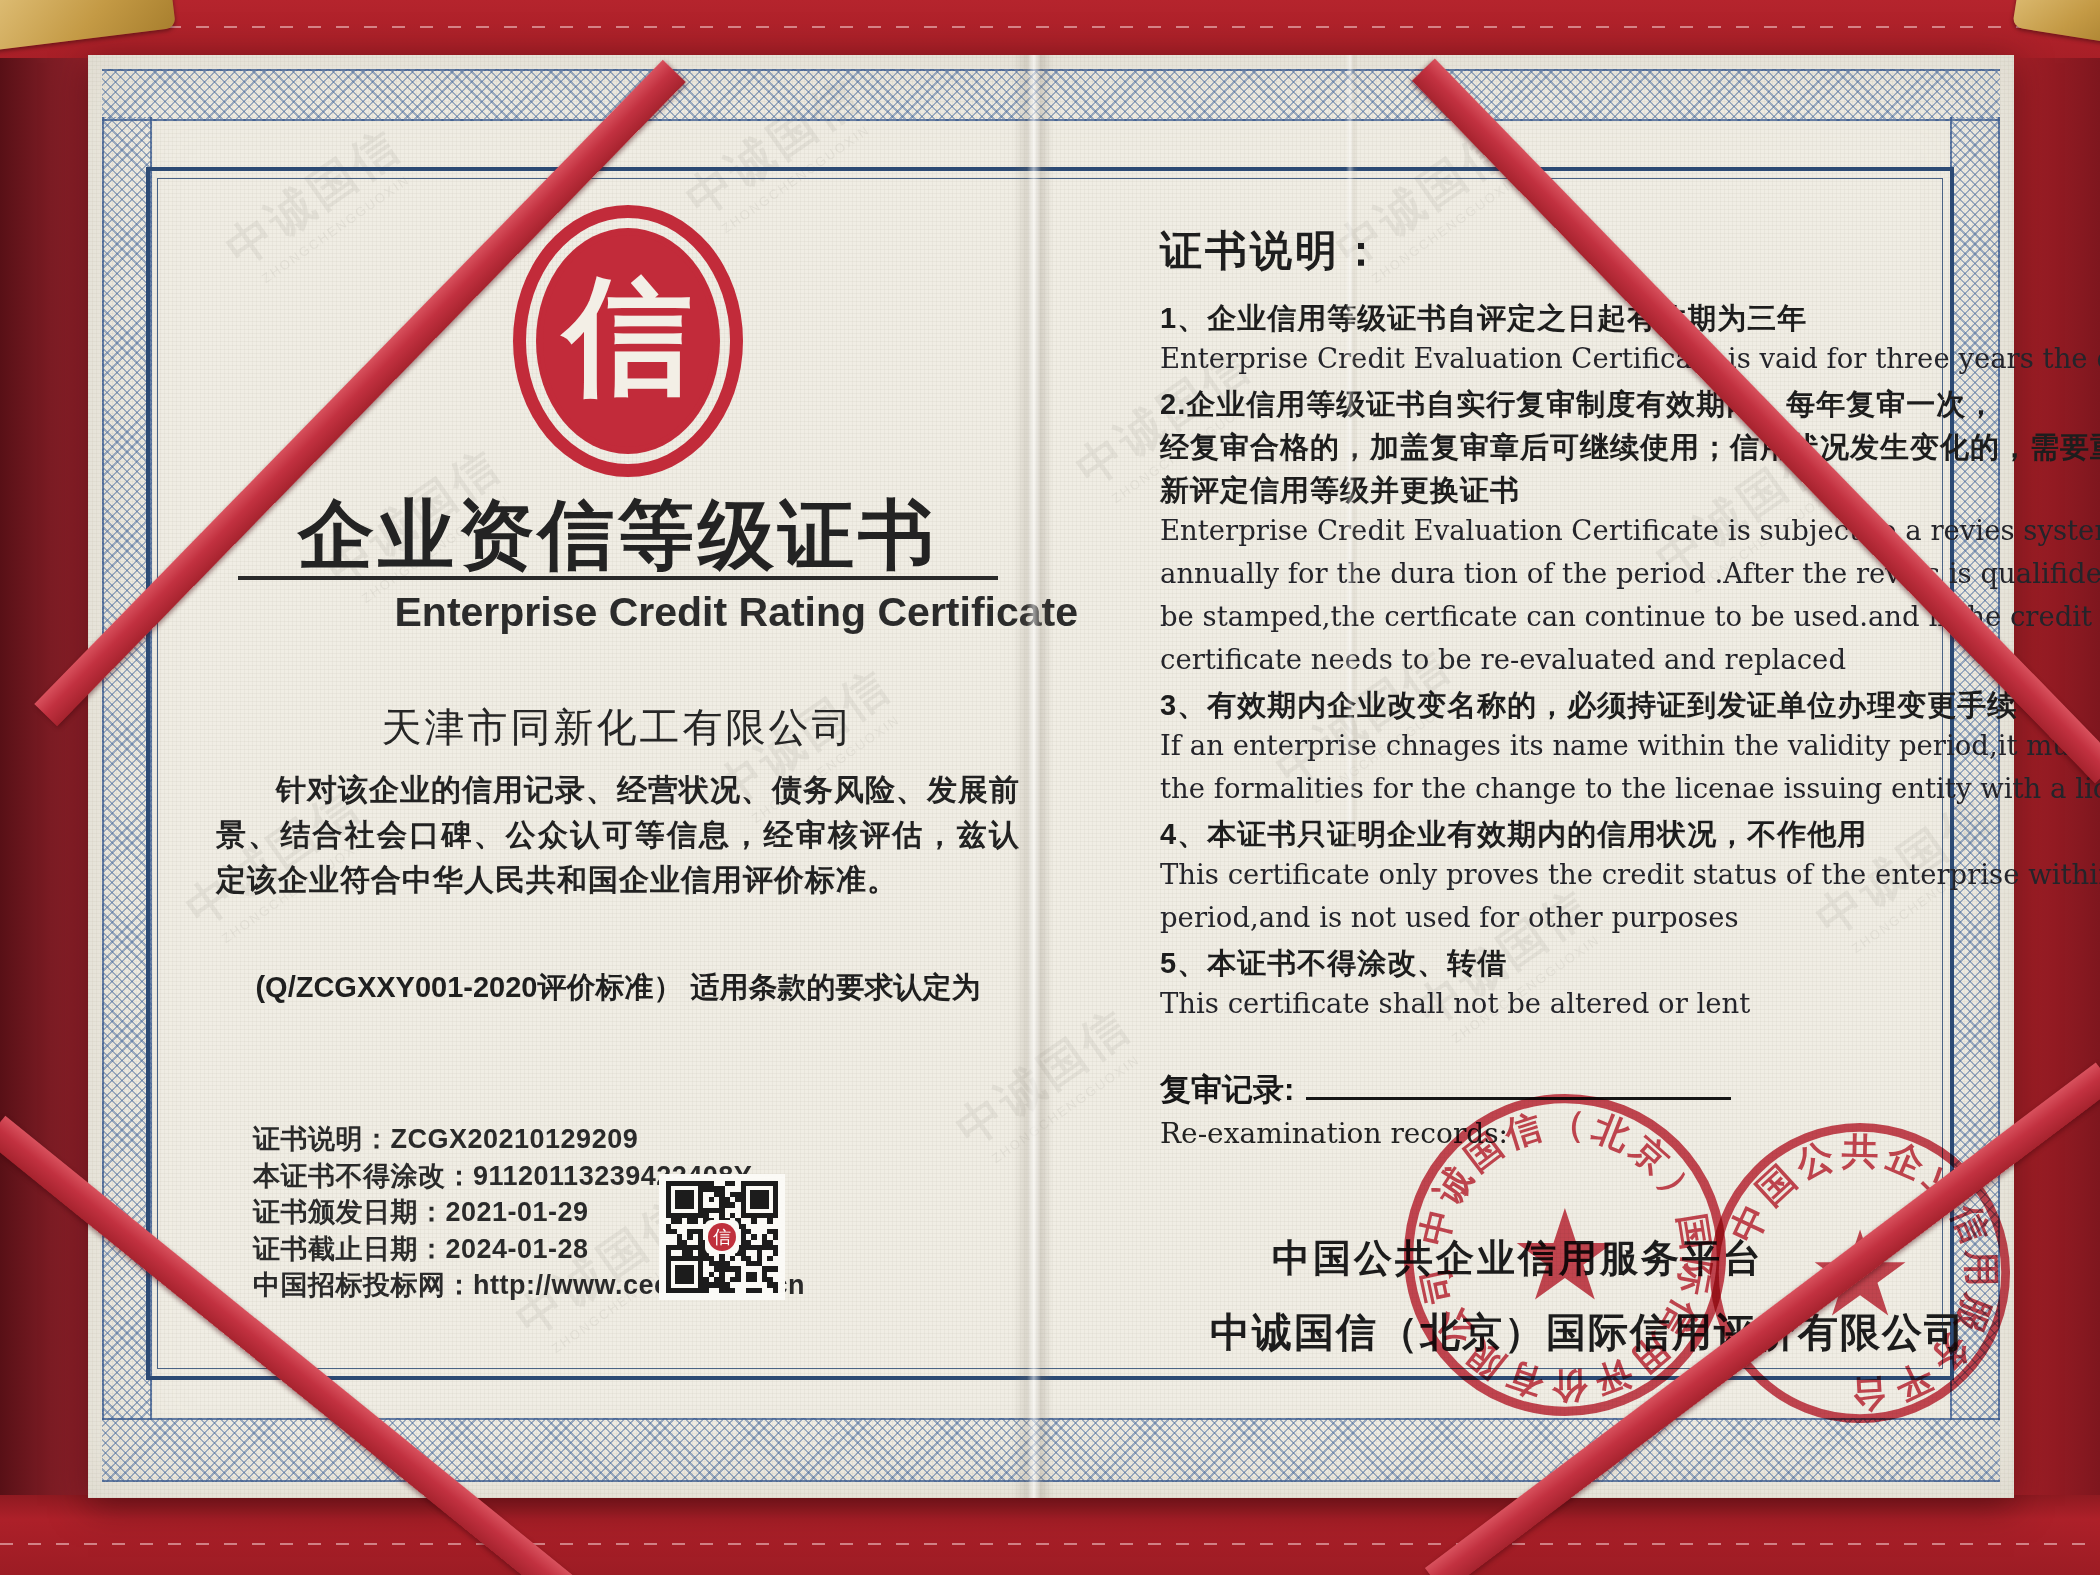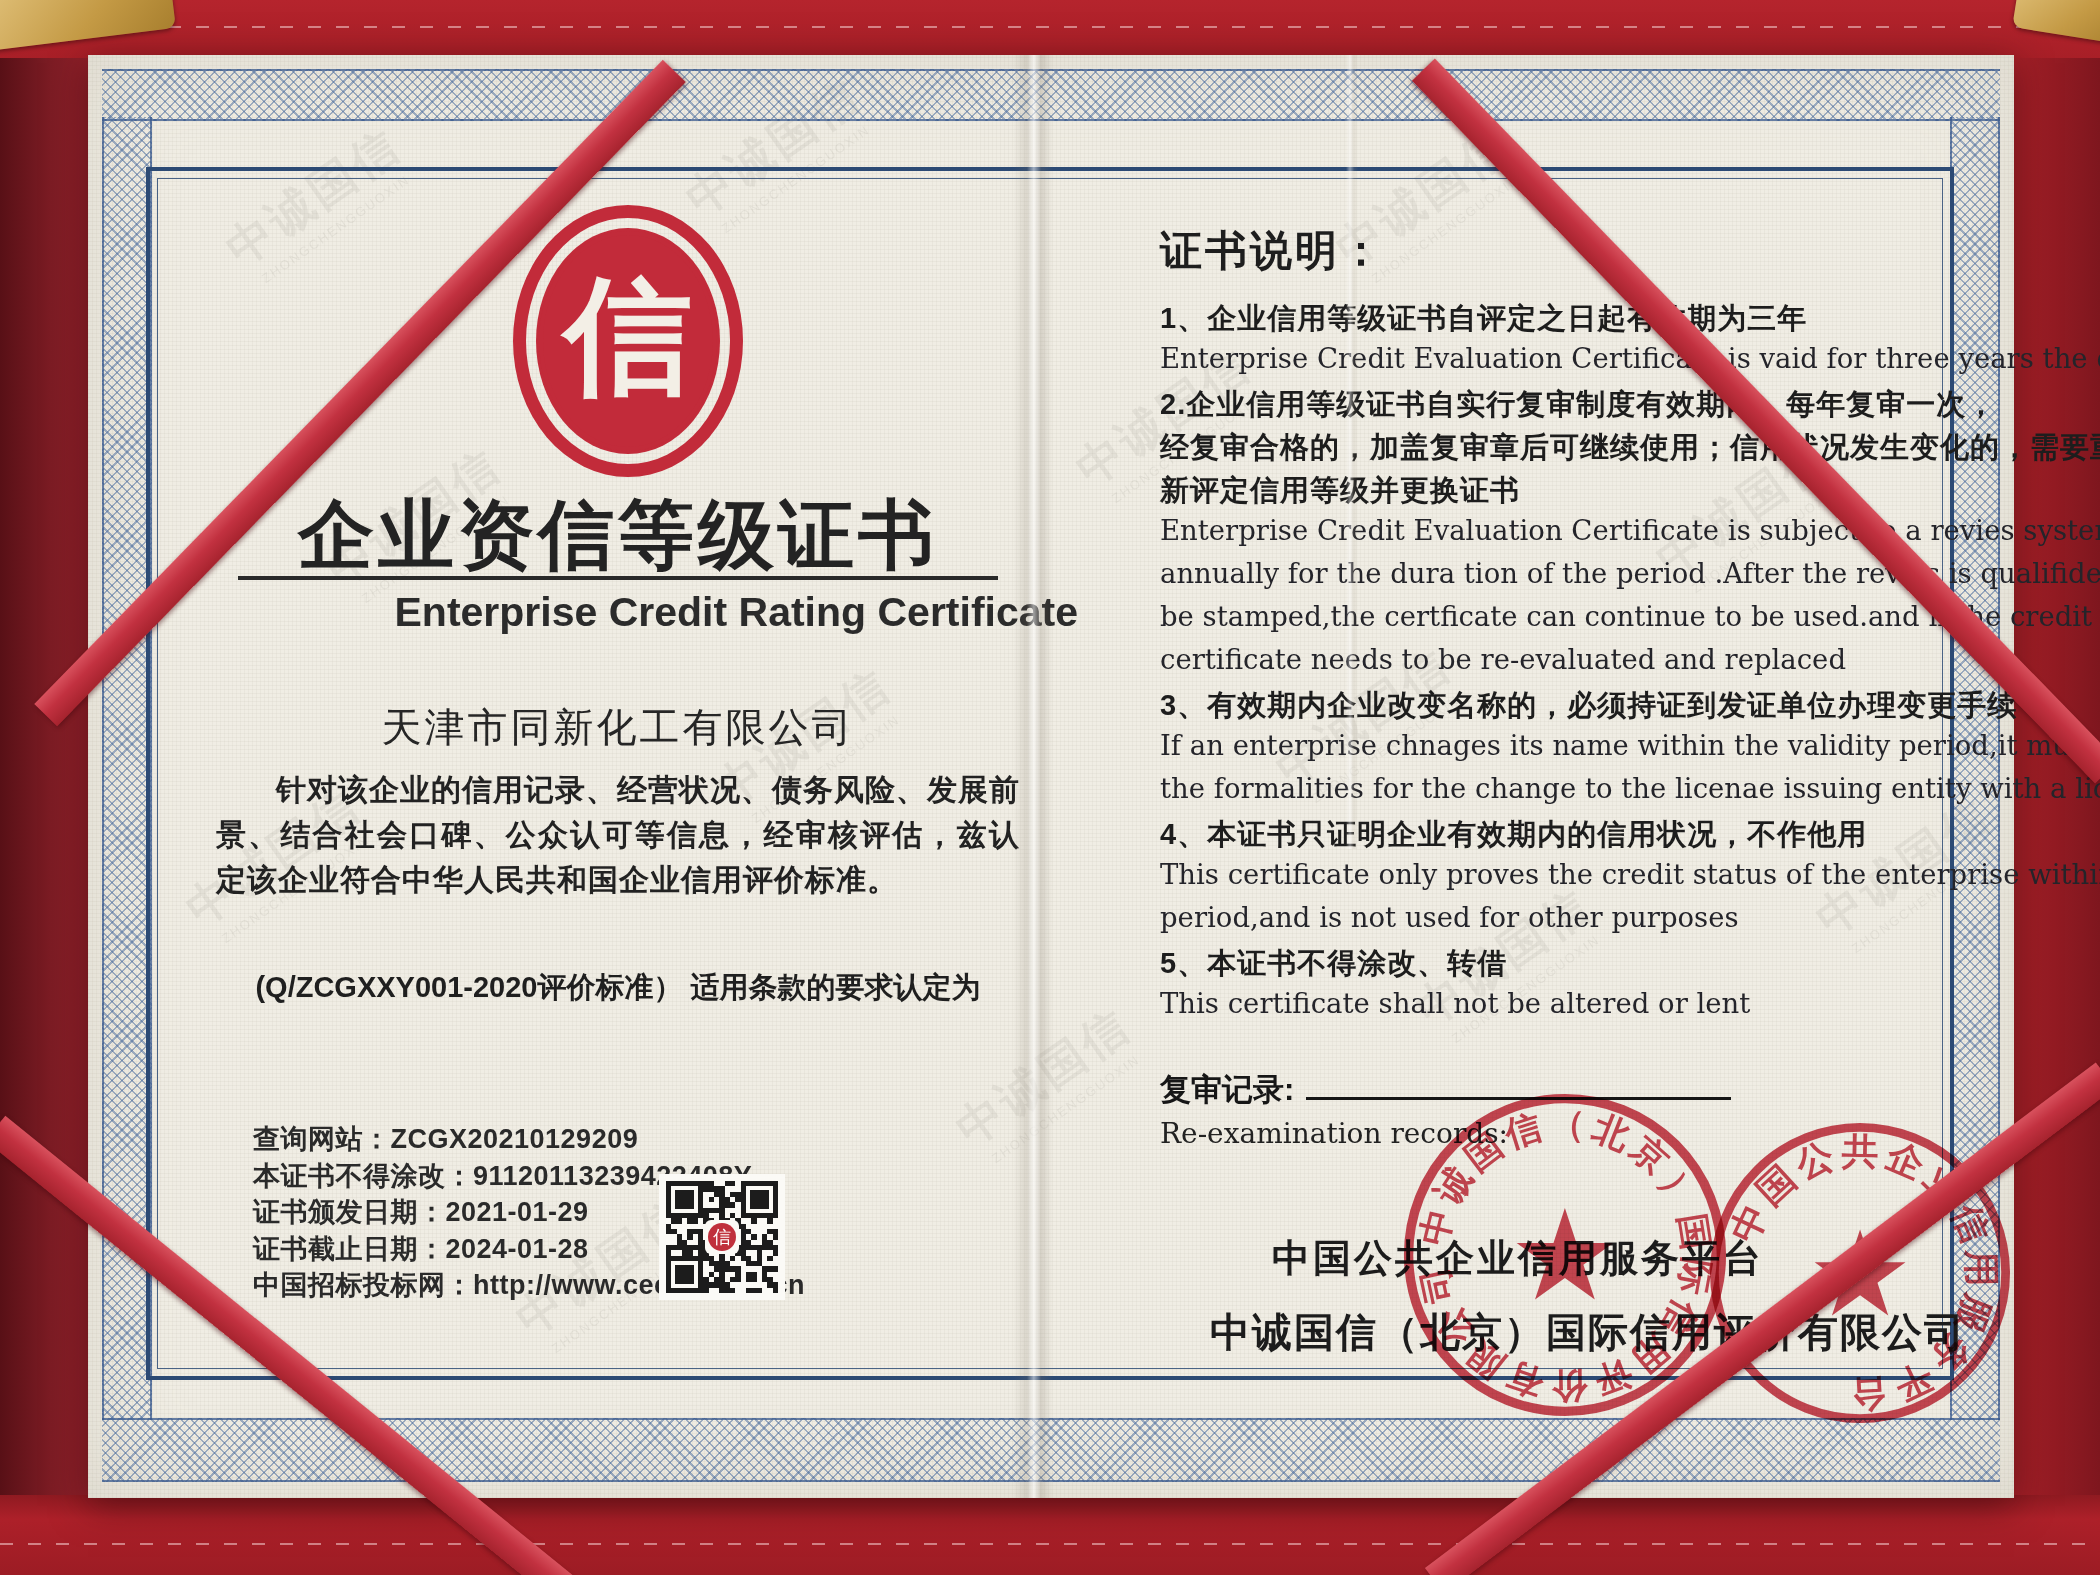--- a/index.html
+++ b/index.html
@@ -213,21 +213,21 @@
       </div>
     </div>
     <div class="cert-title">企业资信等级证书</div>
     <div class="title-rule"></div>
     <div class="cert-subtitle">Enterprise Credit Rating Certificate</div>
     <div class="company">天津市同新化工有限公司</div>
     <div class="para">针对该企业的信用记录、经营状况、债务风险、发展前景、结合社会口碑、公众认可等信息，经审核评估，兹认定该企业符合中华人民共和国企业信用评价标准。</div>
     <div class="standard">(Q/ZCGXXY001-2020评价标准） 适用条款的要求认定为</div>
 
     <div class="details">
-      <div>查询网站：ZCGX20210129209</div>
+      <div>证书说明：ZCGX20210129209</div>
       <div>本证书不得涂改：91120113239422408Y</div>
       <div>证书颁发日期：2021-01-29</div>
       <div>证书截止日期：2024-01-28</div>
       <div>中国招标投标网：http://www.cecbid.org.cn</div>
     </div>
 
     <div class="qr">
         <i style="grid-area:1/8"></i>
         <i style="grid-area:1/9"></i>
         <i style="grid-area:1/12"></i>

